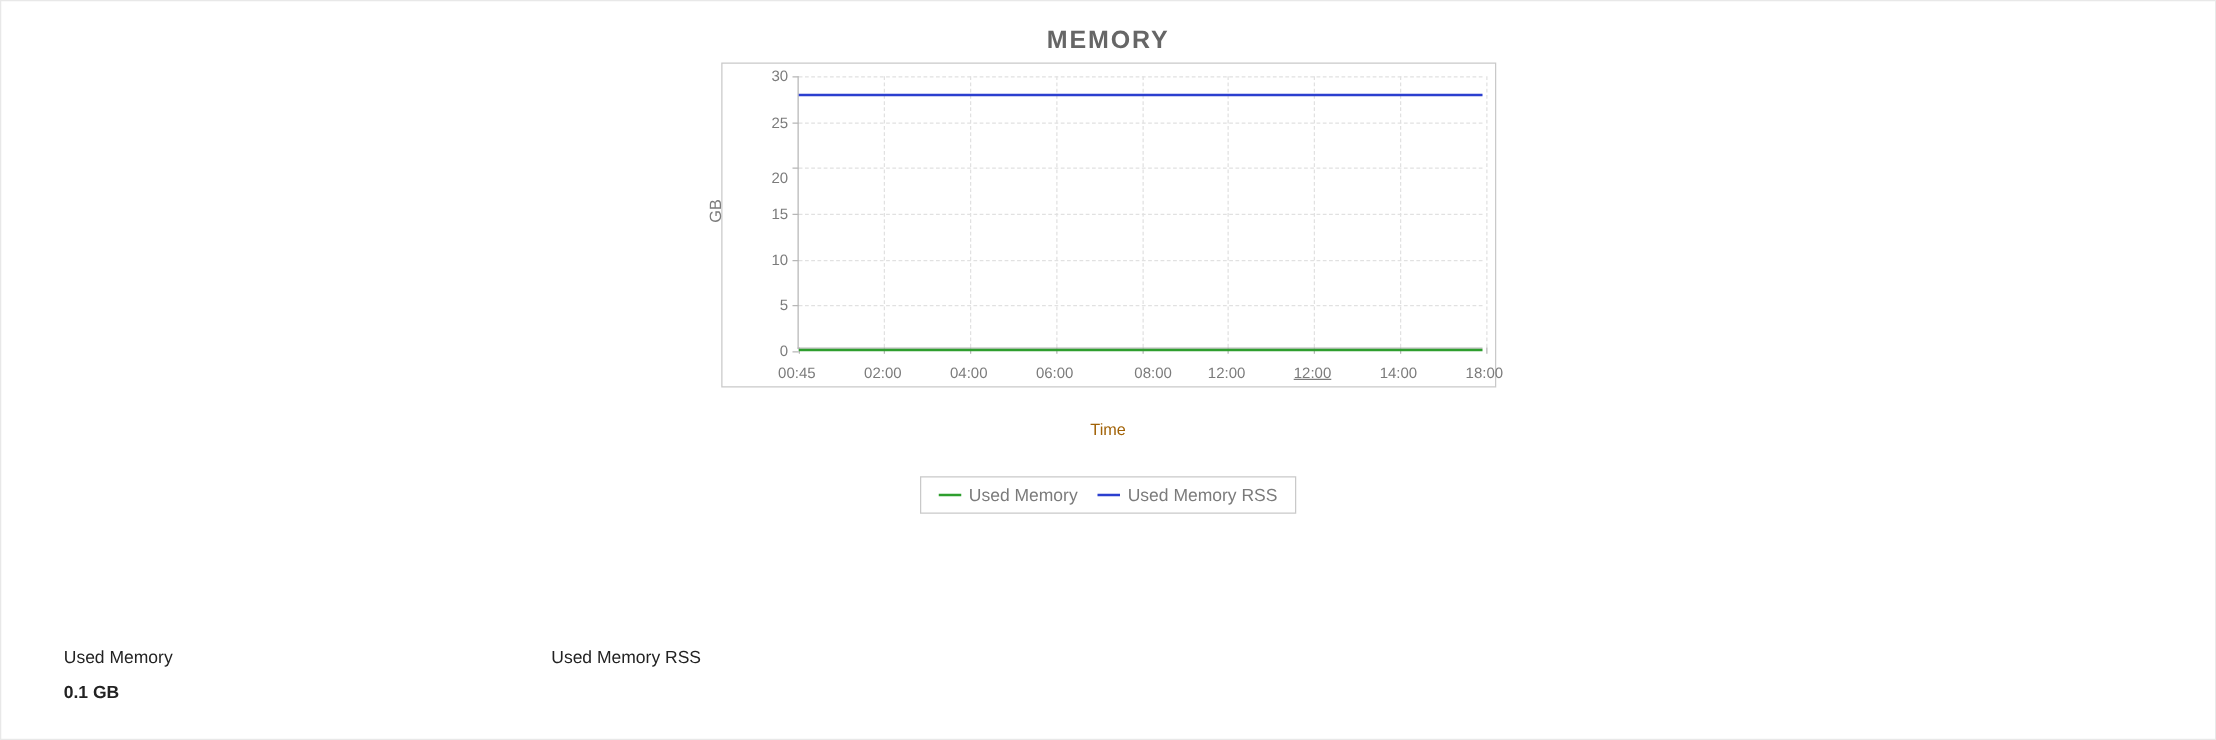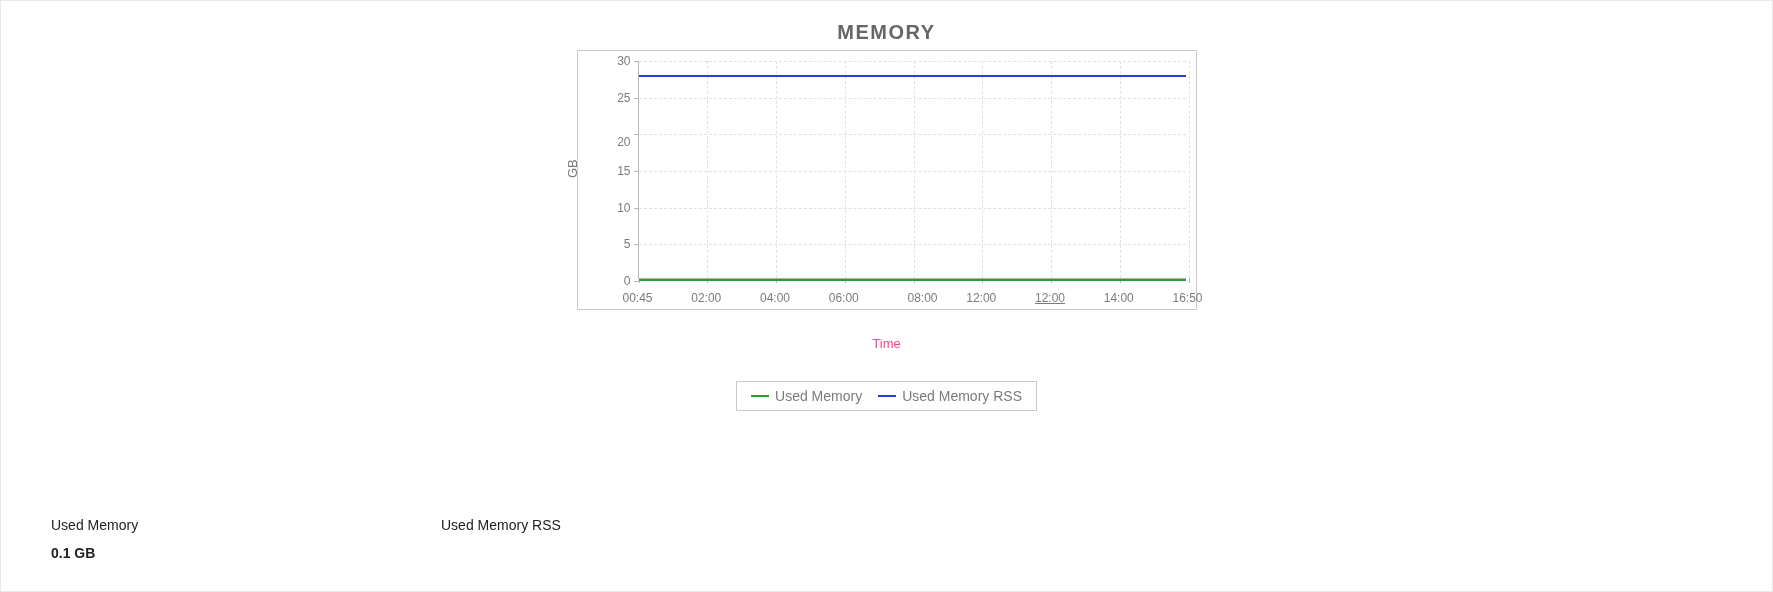--- a/index.html
+++ b/index.html
@@ -70,21 +70,21 @@
     left: -6px;
     top: 50%;
     transform: rotate(-90deg) translateX(50%);
     transform-origin: left center;
     font-size: 13px;
     color: #7b7b7b;
   }
   .xlabel {
     text-align: center;
     font-size: 13px;
-    color: #ec4899;
+    color: #a16207;
     margin-top: 26px;
   }
   .series-line {
     position: absolute;
     left: 0; right: 0;
     height: 0;
     border-top: 2px solid;
   }
   .legend-box {
     margin: 30px auto 0;
@@ -186,21 +186,21 @@
         <div class="ytick" style="top: 46.6667px;">25</div>
         <div class="ytick" style="top: 10px;">30</div>
         <div class="xtick" style="left: 60px;">00:45</div>
         <div class="xtick" style="left: 128.75px; margin-top: 40px;">02:00</div>
         <div class="xtick" style="left: 197.5px;">04:00</div>
         <div class="xtick" style="left: 266.25px;">06:00</div>
         <div class="xtick" style="left: 335px; margin-left: 10px;">08:00</div>
         <div class="xtick" style="left: 403.75px;">12:00</div>
         <div class="xtick" style="left: 472.5px; text-decoration: underline;">12:00</div>
         <div class="xtick" style="left: 541.25px;">14:00</div>
-        <div class="xtick" style="left: 610px;">16:50</div>
+        <div class="xtick" style="left: 610px;">18:00</div>
       </div>
     <div class="xlabel">Time</div>
 
     <div class="legend-box" id="legend">
         <span class="legend-item">
           <span class="legend-swatch" style="border-top-color: rgb(46, 158, 46);"></span>
           <span>Used Memory</span>
         </span>
         <span class="legend-item">
           <span class="legend-swatch" style="border-top-color: rgb(43, 63, 207);"></span>

